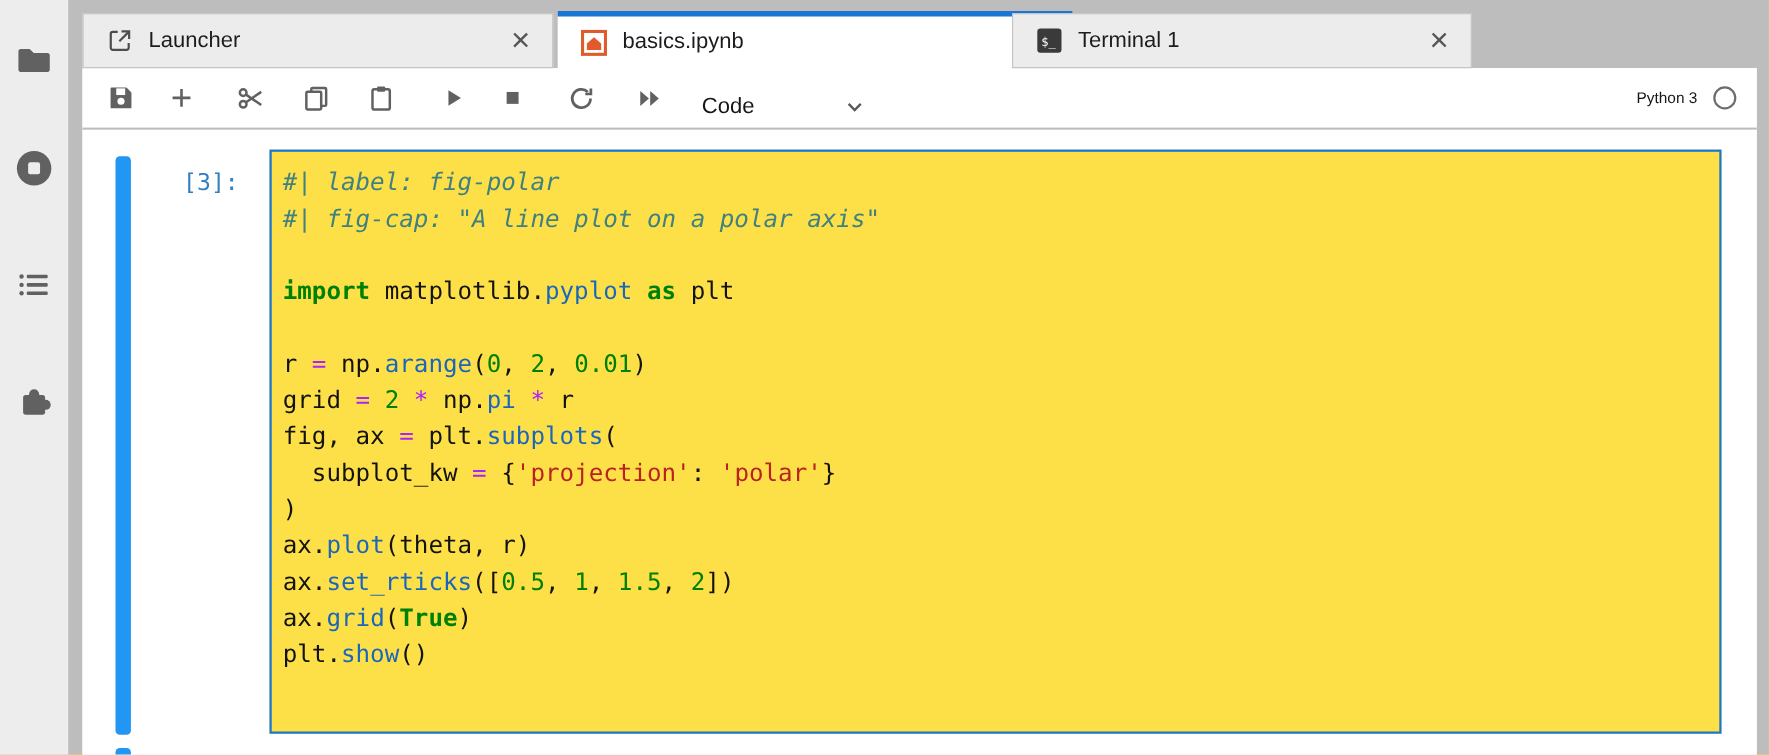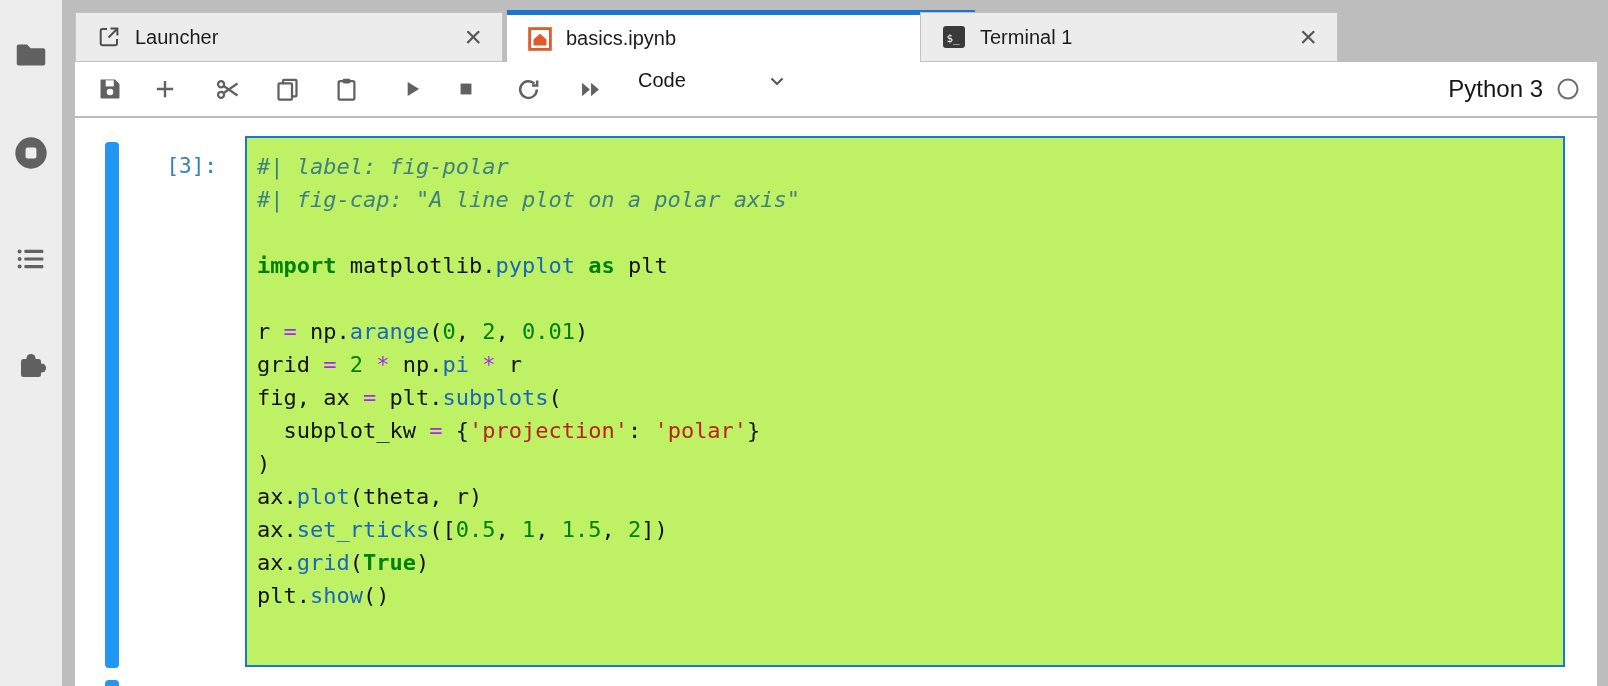--- a/index.html
+++ b/index.html
@@ -24,33 +24,33 @@
   .tab-close{margin-left:auto;margin-right:20px;font-size:30px;font-weight:300;color:#565656;line-height:26px;cursor:pointer;}
 
   
   .panel{position:absolute;left:75px;top:62px;width:1522px;height:624px;background:#ffffff;}
 
   
   .toolbar{position:absolute;left:0;top:0;width:1522px;height:54px;background:#fff;border-bottom:2px solid #bcbcbc;}
   .tool-btn{position:absolute;top:7px;width:40px;height:40px;display:flex;align-items:center;justify-content:center;cursor:pointer;}
   .t-save{left:15px;} .t-add{left:70px;} .t-cut{left:133px;} .t-copy{left:192px;}
   .t-paste{left:251px;} .t-run{left:317px;} .t-stop{left:371px;} .t-restart{left:433px;} .t-ffwd{left:495px;}
-  .celltype{position:absolute;left:563px;top:7px;height:40px;display:flex;align-items:flex-start;gap:79px;cursor:pointer;}
+  .celltype{position:absolute;left:563px;top:7px;height:40px;display:flex;align-items:flex-end;gap:79px;cursor:pointer;}
   .celltype-label{font-size:20px;color:#161616;}
-  .kernel-name{position:absolute;right:54px;top:0;height:54px;display:flex;align-items:center;font-size:24px;color:#161616;cursor:pointer;}
+  .kernel-name{position:absolute;right:54px;top:0;height:54px;display:flex;align-items:center;font-size:14px;color:#161616;cursor:pointer;}
   .kernel-status{position:absolute;right:17px;top:15px;width:24px;height:24px;cursor:pointer;}
 
   
   .content{position:absolute;left:0;top:56px;width:1522px;height:568px;background:#fff;}
   .collapser{position:absolute;left:30px;top:24px;width:14px;height:526px;background:#2196f3;border-radius:4px;cursor:pointer;}
   .collapser-stub{position:absolute;left:30px;top:562px;width:14px;height:6px;background:#2196f3;border-radius:4px 4px 0 0;cursor:pointer;}
   .prompt{position:absolute;left:40px;top:36px;width:102px;text-align:right;
           font-family:"DejaVu Sans Mono",monospace;font-size:21px;color:#307fc1;}
   .editor{position:absolute;left:170px;top:18px;width:1320px;height:531px;box-sizing:border-box;
-          border:2px solid #1976d2;background:#bef264;cursor:text;}
+          border:2px solid #1976d2;background:#fde047;cursor:text;}
   .code{padding:12px 10px 0 10px;font-family:"DejaVu Sans Mono",monospace;font-size:22px;line-height:33px;color:#121212;}
   .code-line{height:33px;white-space:pre;}
   .tk-com{color:#408080;font-style:italic;}
   .tk-kw{color:#008000;font-weight:bold;}
   .tk-num{color:#008000;}
   .tk-op{color:#AA22FF;}
   .tk-str{color:#BA2121;}
   .tk-fn{color:#1A66BB;}
   .tk-pl{color:#121212;}
   svg{display:block;}

